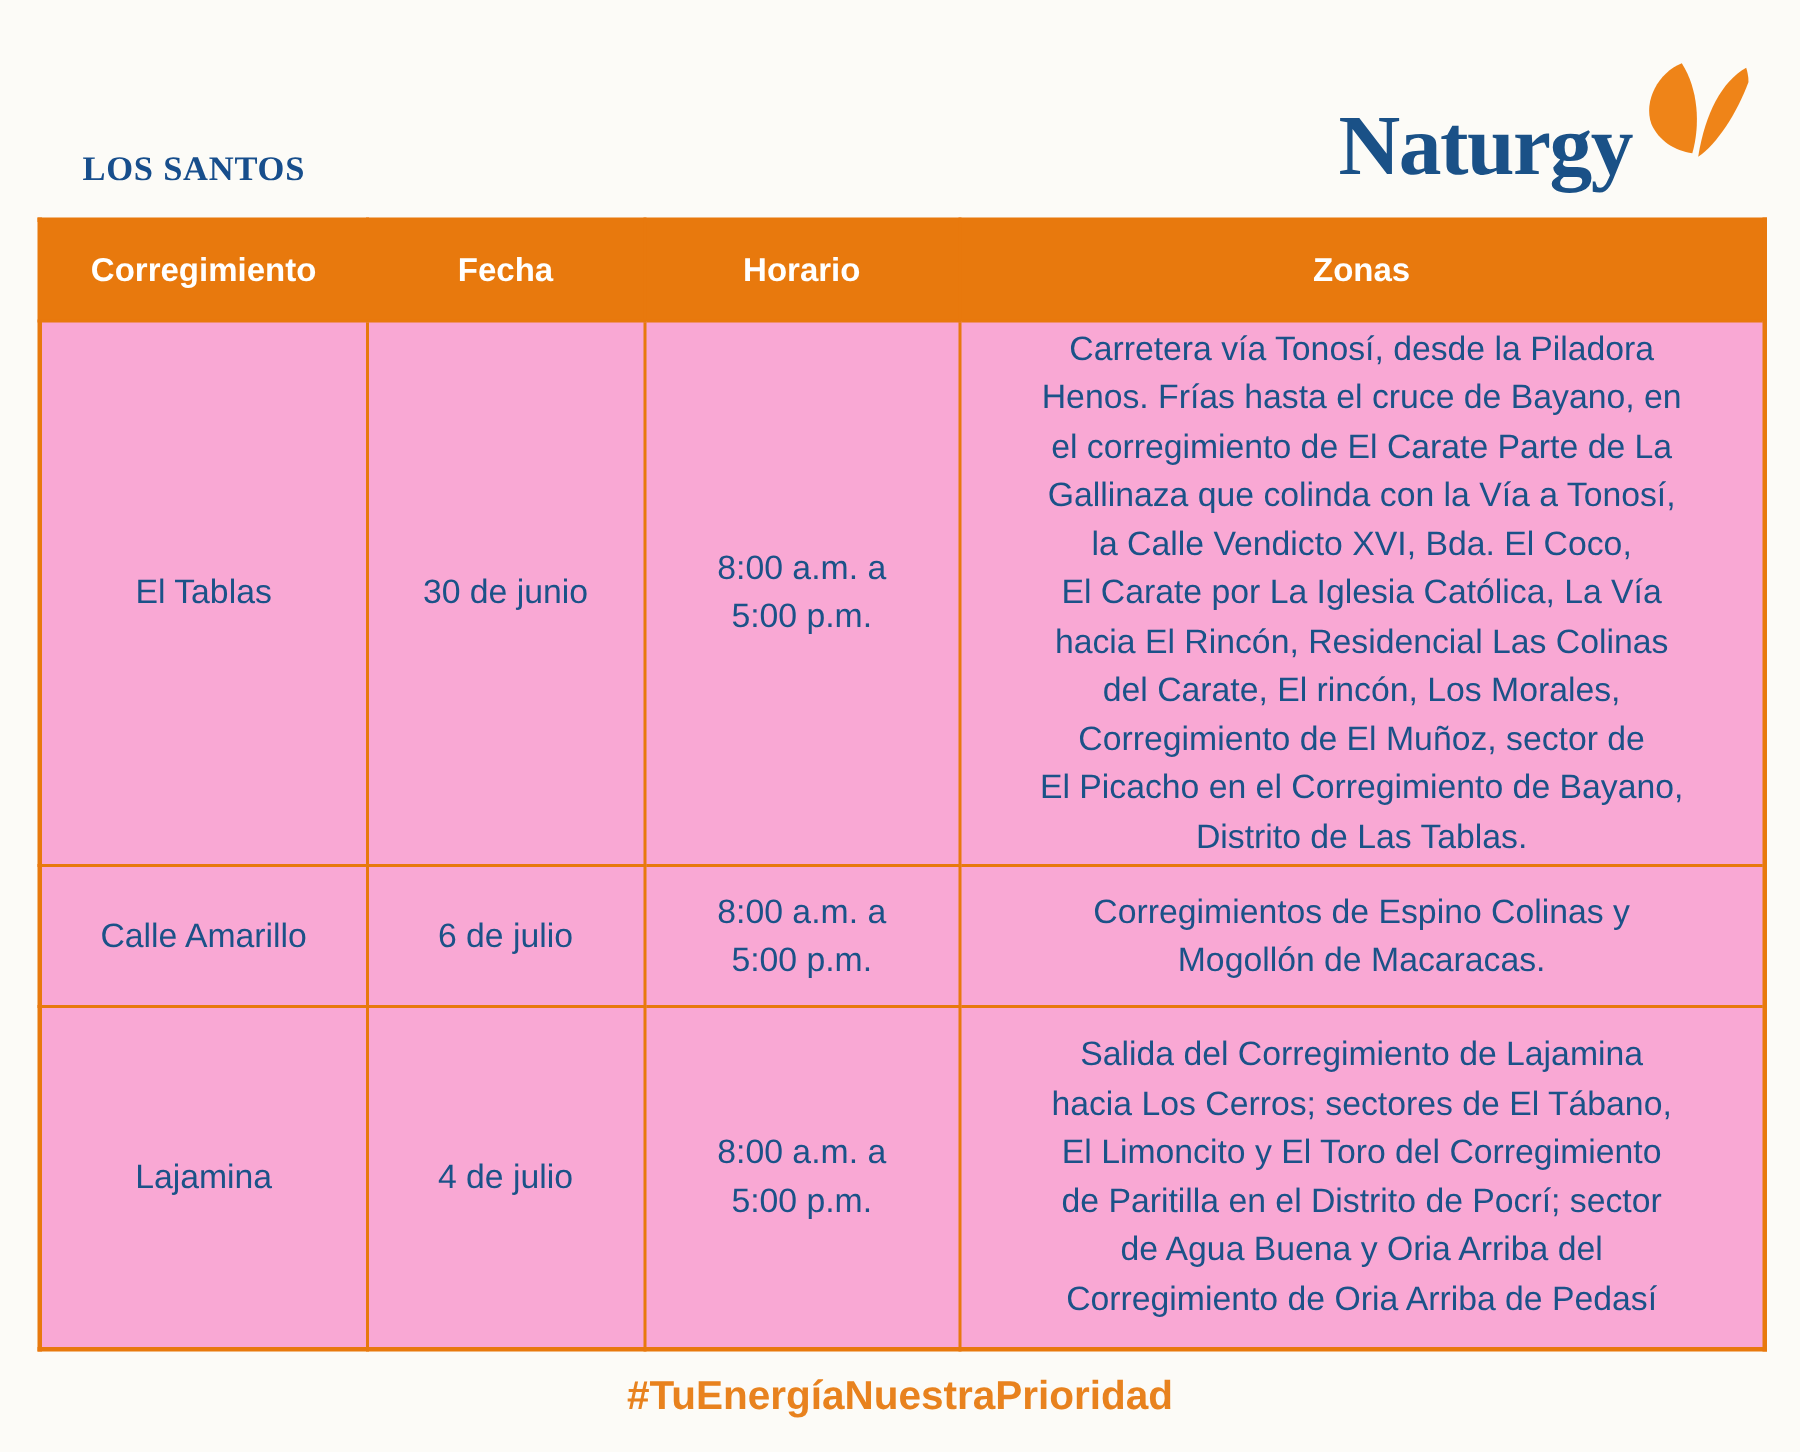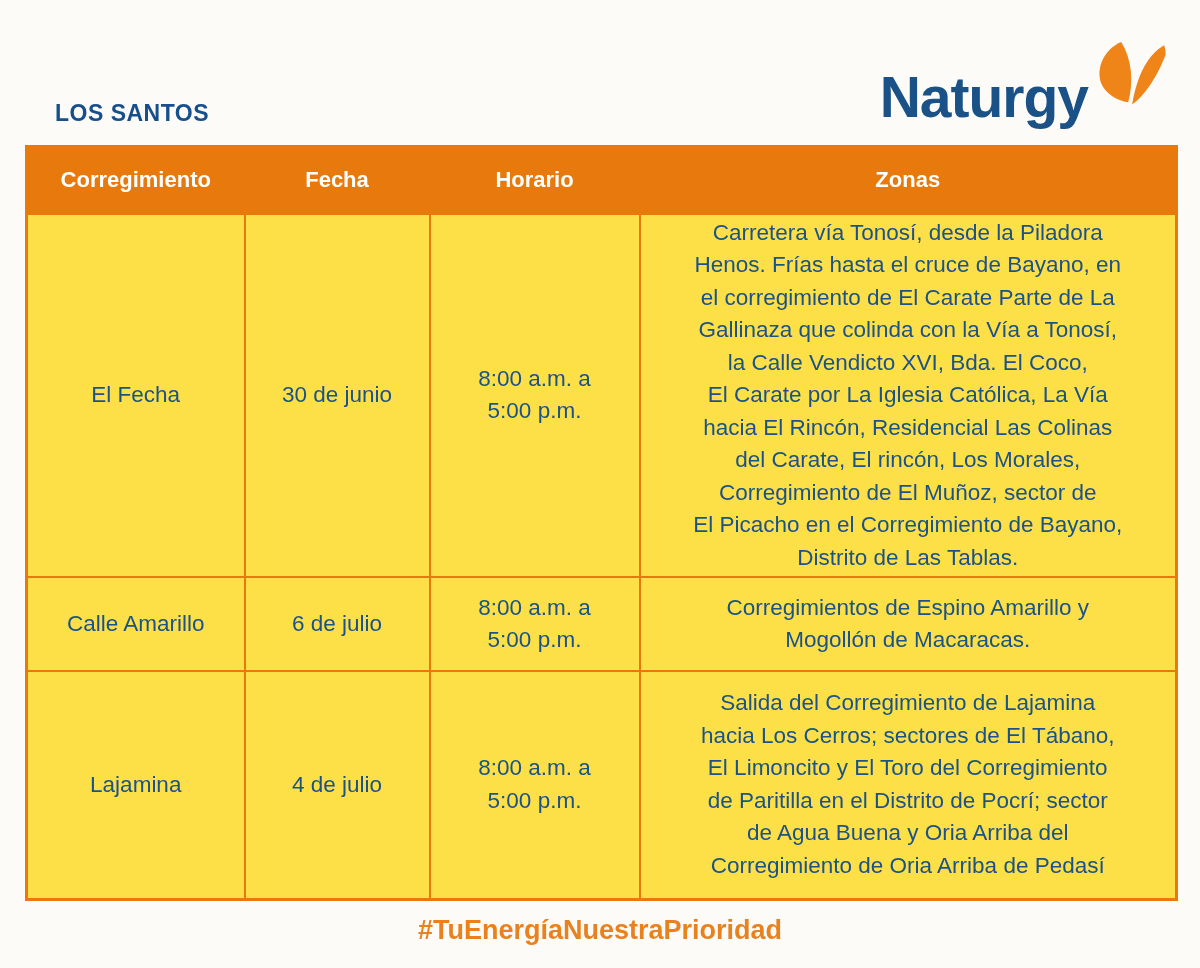--- a/index.html
+++ b/index.html
@@ -5,21 +5,21 @@
   * { margin: 0; padding: 0; box-sizing: border-box; }
   html, body {
     width: 1200px; height: 968px;
     background: #FCFBF7;
     font-family: "Liberation Sans", sans-serif;
     overflow: hidden;
   }
   .page { position: relative; width: 1200px; height: 968px; }
 
   
-  .topbar { position: relative; height: 145px; }
+  .topbar { position: relative; height: 145px; font-family: Liberation Serif, serif; }
   .region-title {
     position: absolute; left: 55px; top: 100px;
     font-size: 23px; font-weight: bold; letter-spacing: 0.5px;
     color: #174E8C;
   }
   .logo {
     position: absolute; right: 32px; top: 38px;
     display: flex; align-items: flex-end; margin-left: 12px;
   }
   .logo-word {
@@ -39,21 +39,21 @@
     border: 2px solid #E8790D;
   }
   table.outage { border-width: 3px; }
   th {
     background: #E8790D; color: #FFFFFF;
     font-size: 22px; font-weight: bold;
     height: 67px; text-align: center; vertical-align: middle;
     border-color: #E8790D;
   }
   td {
-    background: #fde047;
+    background: #f9a8d4;
     color: #1B5288;
     font-size: 22.5px; line-height: 32.5px;
     text-align: center; vertical-align: middle;
     white-space: pre-line;
     padding: 2px 16px;
   }
   tr.row-0 td { height: 363px; }
   tr.row-1 td { height: 94px; }
   tr.row-2 td { height: 228px; }
 
@@ -92,42 +92,42 @@
     <thead>
       <tr>
         <th>Corregimiento</th>
         <th>Fecha</th>
         <th>Horario</th>
         <th>Zonas</th>
       </tr>
     </thead>
     <tbody>
       <tr class="row-0">
-        <td>El Fecha</td>
+        <td>El Tablas</td>
         <td>30 de junio</td>
         <td>8:00 a.m. a
 5:00 p.m.</td>
         <td>Carretera vía Tonosí, desde la Piladora
 Henos. Frías hasta el cruce de Bayano, en
 el corregimiento de El Carate Parte de La
 Gallinaza que colinda con la Vía a Tonosí,
 la Calle Vendicto XVI, Bda. El Coco,
 El Carate por La Iglesia Católica, La Vía
 hacia El Rincón, Residencial Las Colinas
 del Carate, El rincón, Los Morales,
 Corregimiento de El Muñoz, sector de
 El Picacho en el Corregimiento de Bayano,
 Distrito de Las Tablas.</td>
       </tr>
       <tr class="row-1">
         <td>Calle Amarillo</td>
         <td>6 de julio</td>
         <td>8:00 a.m. a
 5:00 p.m.</td>
-        <td>Corregimientos de Espino Amarillo y
+        <td>Corregimientos de Espino Colinas y
 Mogollón de Macaracas.</td>
       </tr>
       <tr class="row-2">
         <td>Lajamina</td>
         <td>4 de julio</td>
         <td>8:00 a.m. a
 5:00 p.m.</td>
         <td>Salida del Corregimiento de Lajamina
 hacia Los Cerros; sectores de El Tábano,
 El Limoncito y El Toro del Corregimiento

